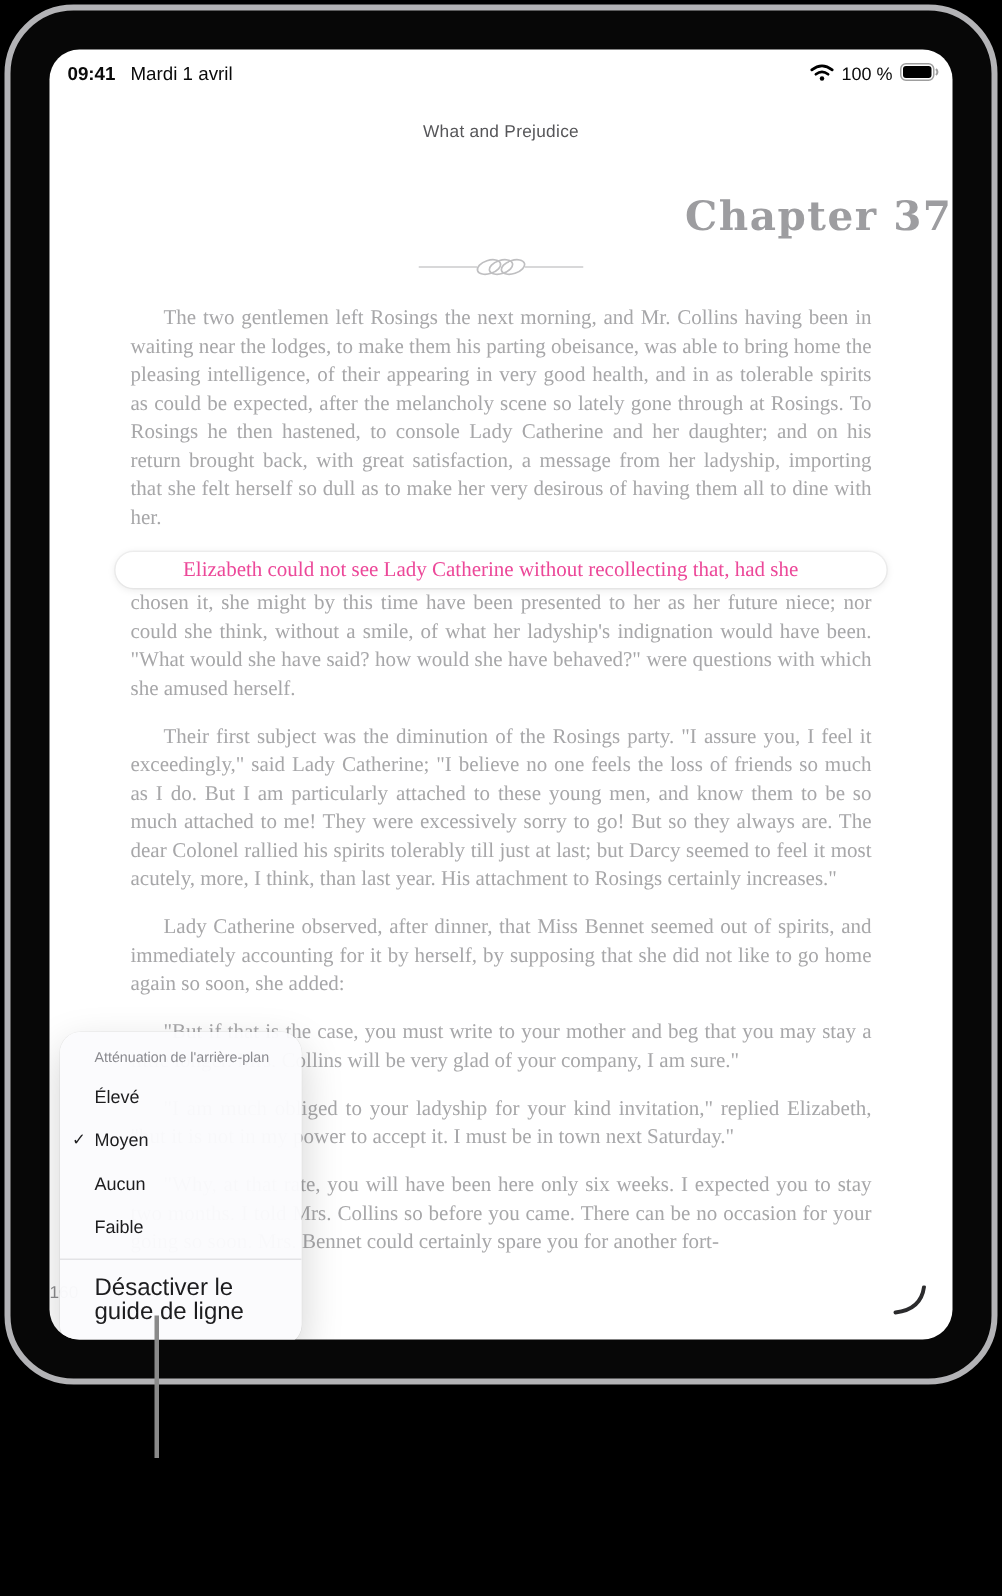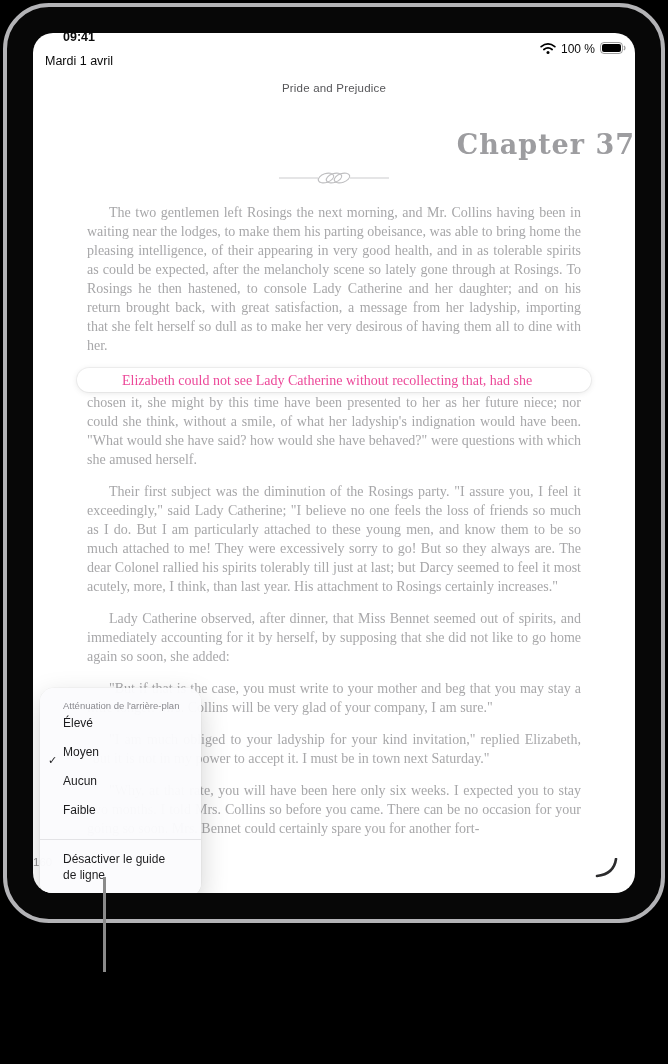--- a/index.html
+++ b/index.html
@@ -15,21 +15,21 @@
   .screen{
     position:absolute;left:26px;top:26px;width:602px;height:860px;
     border-radius:20px;background:#ffffff;overflow:hidden;
   }
   
   .status{
     position:absolute;top:7px;left:12px;right:9px;height:18px;
     display:flex;justify-content:space-between;align-items:center;
     font-size:12.5px;color:#0a0a0a;
   }
-  .status-left{display:flex;gap:10px;align-items:center;flex-direction:column;}
+  .status-left{display:flex;gap:10px;align-items:center;}
   .status-time{font-weight:700;}
   .status-right{display:flex;gap:5px;align-items:center;text-align:right;}
   .status-right .pct{font-size:12px;}
   
   .book-title{
     position:absolute;top:49px;left:0;width:100%;text-align:center;
     font-size:11.5px;color:#565659;letter-spacing:.2px;
   }
   .chapter{
     position:absolute;top:86px;left:0;width:100%;text-align:right;
@@ -61,27 +61,27 @@
   .menu{
     position:absolute;left:7px;top:655px;width:161px;
     border-radius:14px;background:rgba(251,251,253,0.97);
     box-shadow:0 10px 28px rgba(0,0,0,0.18),0 0 0 0.5px rgba(0,0,0,0.05);
     padding:10px 0 12px 0;z-index:4;
   }
   .menu-header{
     padding:2px 12px 4px 23px;font-size:9.5px;color:#8a8a8f;line-height:12px;
   }
   .menu-row{
-    position:relative;height:29px;display:flex;align-items:flex-start;
+    position:relative;height:29px;display:flex;align-items:center;
     padding-left:23px;font-size:12px;color:#1d1d1f;cursor:default;
   }
   .menu-check{position:absolute;left:8px;top:50%;transform:translateY(-50%);font-size:11px;color:#1d1d1f;}
   .menu-sep{height:1px;background:#e3e3e6;margin:7px 0;}
   .menu-footer{
-    padding:4px 26px 2px 23px;font-size:12px;color:#1d1d1f;line-height:16px;
+    padding:4px 26px 2px 23px;font-size:16px;color:#1d1d1f;line-height:16px;
   }
   
   .callout{
     position:absolute;left:103px;top:877px;width:3px;height:95px;
     background:#8a8a8a;z-index:9;
   }
 </style>
 </head>
 <body>
 
@@ -105,21 +105,21 @@
         <span>
           <svg width="26" height="12" viewBox="0 0 26 12">
             <rect x="0.5" y="0.5" width="22" height="11" rx="3.5" fill="none" stroke="#000" stroke-opacity="0.38"></rect>
             <rect x="2" y="2" width="19" height="8" rx="2" fill="#000"></rect>
             <path d="M24 4 q1.9 2 0 4" stroke="#000" stroke-opacity="0.38" fill="none" stroke-width="1.3"></path>
           </svg>
         </span>
       </div>
     </div>
 
-    <div class="book-title">Pride and Prejudice</div>
+    <div class="book-title">What and Prejudice</div>
     <div class="chapter">Chapter 37</div>
     <div class="ornament">
       <svg width="110" height="16" viewBox="0 0 110 16">
         <line x1="0" y1="8" x2="39" y2="8" stroke="#cbcbcd" stroke-width="1"></line>
         <line x1="71" y1="8" x2="110" y2="8" stroke="#cbcbcd" stroke-width="1"></line>
         <ellipse cx="47" cy="8" rx="8" ry="4.4" fill="none" stroke="#bfbfc1" stroke-width="1.1" transform="rotate(-18 47 8)"></ellipse>
         <ellipse cx="55" cy="8" rx="8" ry="4.4" fill="none" stroke="#bfbfc1" stroke-width="1.1" transform="rotate(-18 55 8)"></ellipse>
         <ellipse cx="63" cy="8" rx="8" ry="4.4" fill="none" stroke="#bfbfc1" stroke-width="1.1" transform="rotate(-18 63 8)"></ellipse>
       </svg>
     </div>

